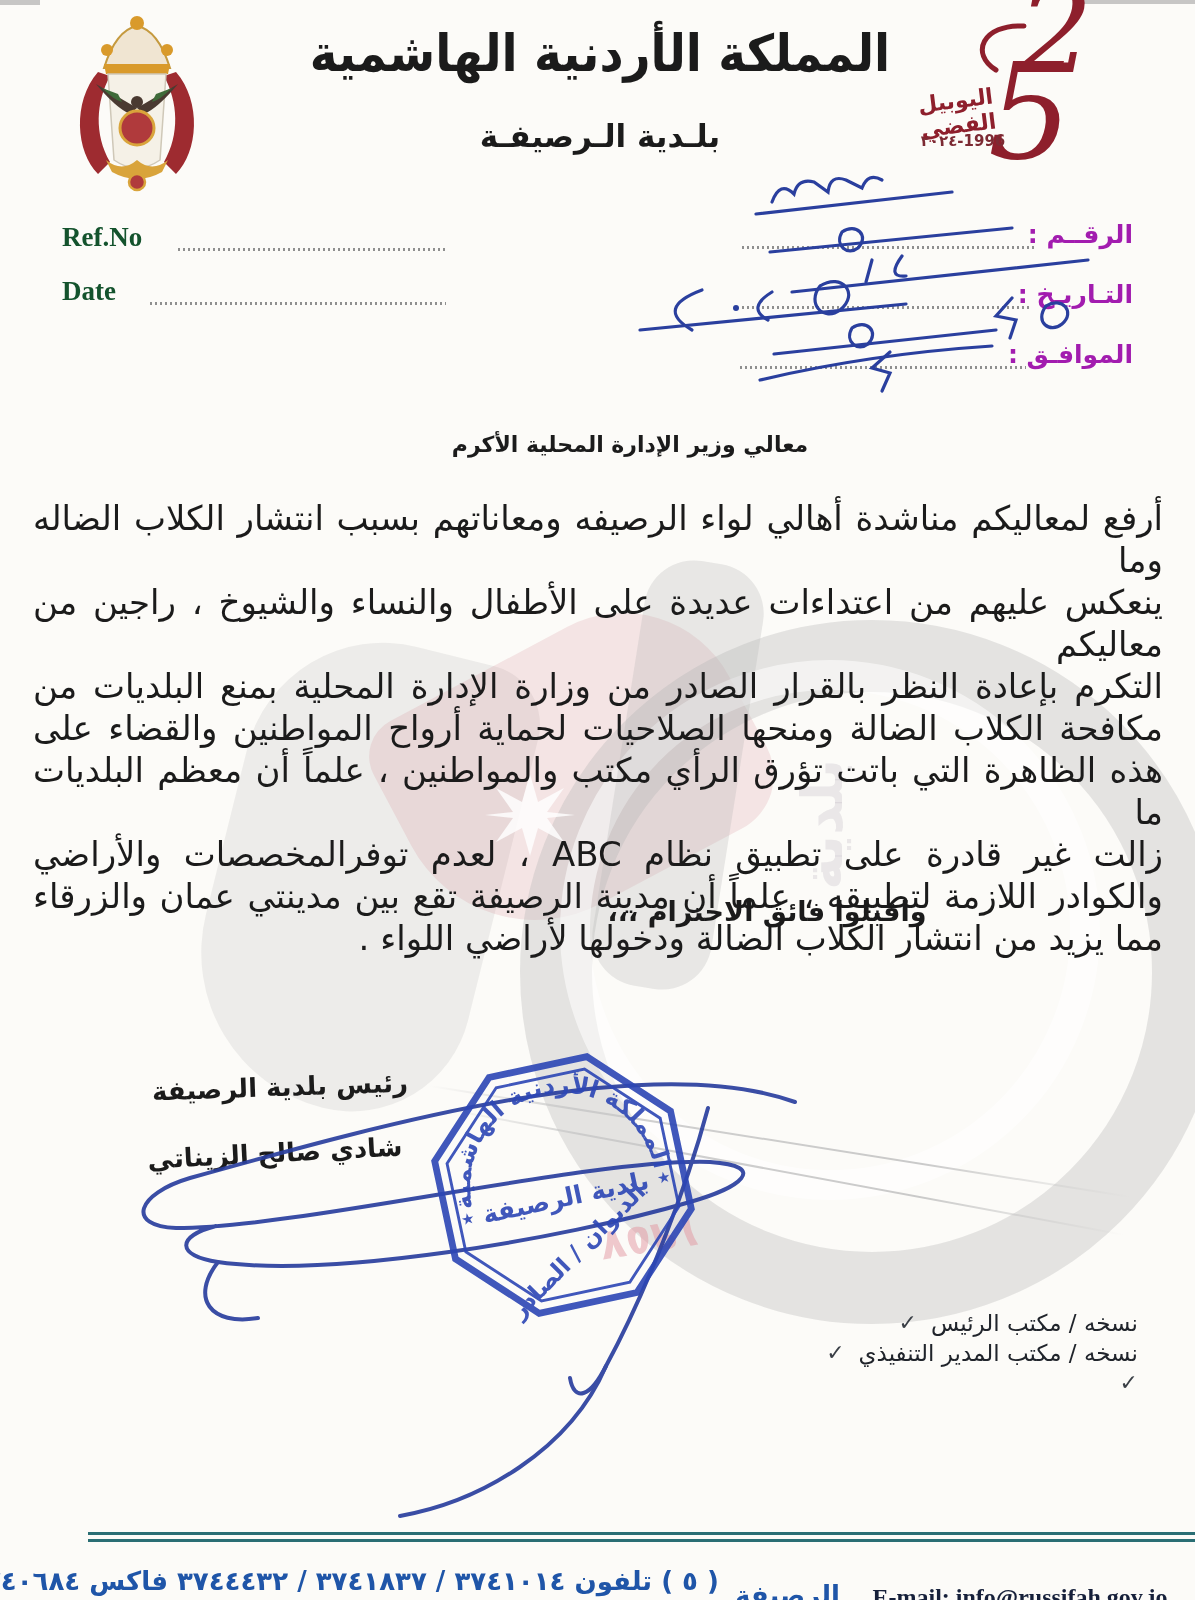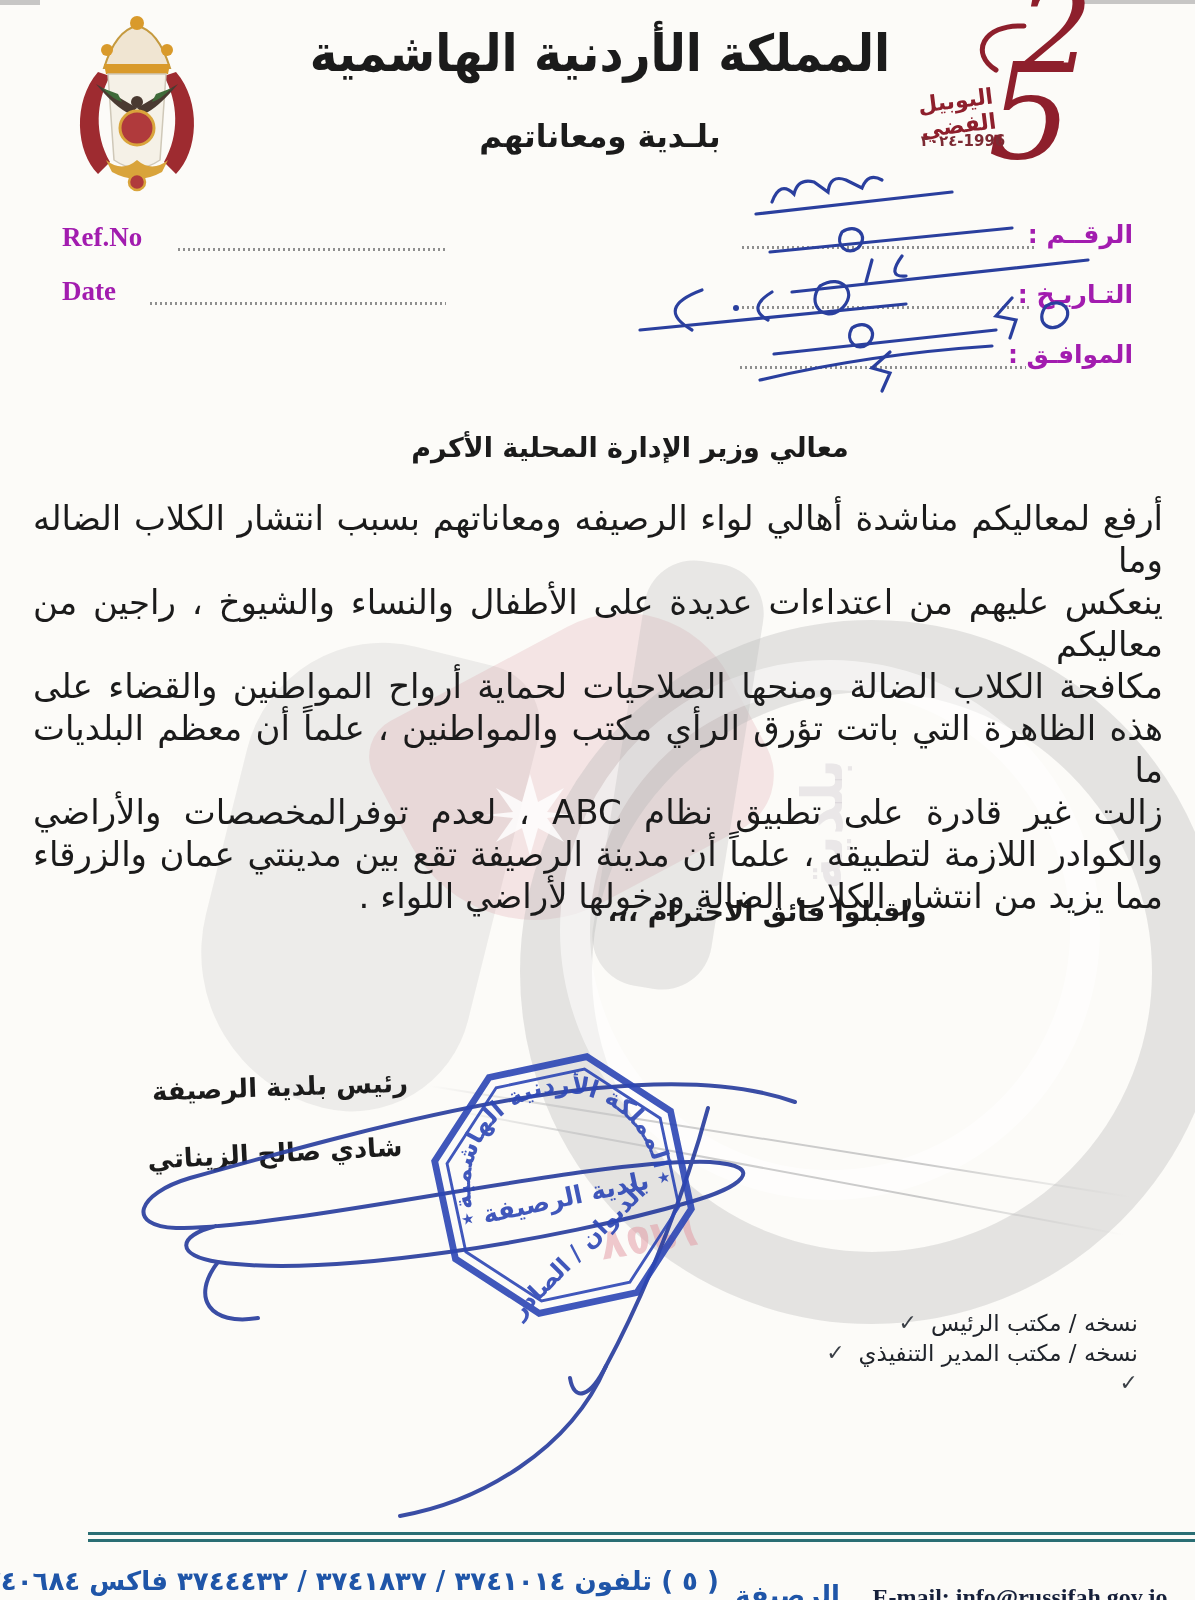--- a/index.html
+++ b/index.html
@@ -63,28 +63,28 @@
     font-size:31px; font-weight:bold; direction:rtl; letter-spacing:1px;
   }
   .jubilee{position:absolute; left:900px; top:0; width:290px; height:200px; color:#8e1f2c;}
   .jub-2{position:absolute; left:118px; top:-28px; font-family:"DejaVu Serif",serif; font-style:italic; font-size:118px; line-height:1;}
   .jub-5{position:absolute; left:88px; top:46px; font-family:"DejaVu Serif",serif; font-style:italic; font-size:132px; line-height:1;}
   .jub-swash{position:absolute; left:62px; top:18px;}
   .jub-label{position:absolute; left:2px; top:88px; width:110px; text-align:center; font-size:22px; font-weight:bold; transform:rotate(-7deg); direction:rtl;}
   .jub-years{position:absolute; left:8px; top:132px; width:110px; text-align:center; font-size:15px; font-weight:bold; color:#7c2a33; direction:ltr;}
 
   
-  .ref-label{position:absolute; font-family:"Liberation Serif",serif; font-weight:bold; font-size:27px; color:#a21caf;}
+  .ref-label{position:absolute; font-family:"Liberation Serif",serif; font-weight:bold; font-size:27px; color:#14532d;}
   .dotline{position:absolute; height:3px; background:repeating-linear-gradient(90deg,#8f8f8f 0 2px,transparent 2px 5px);}
   .ar-label{position:absolute; font-size:25px; font-weight:bold; color:#a21caf; direction:rtl; white-space:nowrap;}
 
   
   .salutation{
     position:absolute; left:300px; top:432px; width:660px; text-align:center;
-    font-size:27px; font-weight:bold; direction:rtl;
+    font-size:22px; font-weight:bold; direction:rtl;
   }
   .body-text{position:absolute; left:33px; top:497px; width:1130px; direction:rtl;}
   .body-line{font-size:34px; line-height:42px; text-align:justify; text-align-last:justify; white-space:normal;}
   .body-line.last{text-align-last:right;}
   .closing{
     position:absolute; left:575px; top:896px; width:330px; text-align:center;
     font-size:27px; font-weight:bold; direction:rtl;margin-left:27px;
   }
 
   
@@ -156,21 +156,21 @@
       <path d="M98 84 L114 78 Q102 90 94 92 Z" fill="#3f6b3a"></path>
       <circle cx="79" cy="92" r="6" fill="#4a3a31"></circle>
 
       <circle cx="79" cy="118" r="17" fill="#b03a3c" stroke="#d9a43b" stroke-width="3"></circle>
 
       <path d="M48 150 q16 13 31 0 q15 13 31 0 l-6 12 q-25 14 -50 0 Z" fill="#d9a43b"></path>
       <circle cx="79" cy="172" r="8" fill="#b03a3c" stroke="#d9a43b" stroke-width="2.5"></circle>
     </svg>
 
     <div class="kingdom-title">المملكة الأردنية الهاشمية</div>
-    <div class="muni-name">بلـدية ومعاناتهم</div>
+    <div class="muni-name">بلـدية الـرصيفـة</div>
 
     <div class="jubilee">
       <svg class="jub-swash" width="70" height="70" viewBox="0 0 70 70">
         <path d="M62 8 C20 6 8 36 34 52" fill="none" stroke="#8e1f2c" stroke-width="5" stroke-linecap="round"></path>
       </svg>
       <div class="jub-2">2</div>
       <div class="jub-5">5</div>
       <div class="jub-label">اليوبيل الفضي</div>
       <div class="jub-years">٢٠٢٤-1996</div>
     </div>
@@ -184,20 +184,21 @@
     <div class="dotline" style="left:742px; top:246px; width:292px;"></div>
     <div class="ar-label" style="right:62px; top:280px;">التـاريـخ :</div>
     <div class="dotline" style="left:742px; top:306px; width:288px;"></div>
     <div class="ar-label" style="right:62px; top:340px;">الموافـق :</div>
     <div class="dotline" style="left:740px; top:366px; width:286px;"></div>
 
     <div class="salutation">معالي وزير الإدارة المحلية الأكرم</div>
     <div class="body-text">
       <div class="body-line">أرفع لمعاليكم مناشدة أهالي لواء الرصيفه ومعاناتهم بسبب انتشار الكلاب الضاله وما</div>
       <div class="body-line">ينعكس عليهم من اعتداءات عديدة على الأطفال والنساء والشيوخ ، راجين من معاليكم</div>
+      <div class="body-line">التكرم بإعادة النظر بالقرار الصادر من وزارة الإدارة المحلية بمنع البلديات من</div>
       <div class="body-line">مكافحة الكلاب الضالة ومنحها الصلاحيات لحماية أرواح المواطنين والقضاء على</div>
       <div class="body-line">هذه الظاهرة التي باتت تؤرق الرأي مكتب والمواطنين ، علماً أن معظم البلديات ما</div>
       <div class="body-line">زالت غير قادرة على تطبيق نظام ABC ، لعدم توفرالمخصصات والأراضي</div>
       <div class="body-line">والكوادر اللازمة لتطبيقه ، علماً أن مدينة الرصيفة تقع بين مدينتي عمان والزرقاء</div>
       <div class="body-line last">مما يزيد من انتشار الكلاب الضالة ودخولها لأراضي اللواء .</div>
     </div>
     <div class="closing">واقبلوا فائق الاحترام ،،،</div>
 
     <div class="sig-title">رئيس بلدية الرصيفة</div>
     <div class="sig-name">شادي صالح الزيناتي</div>

